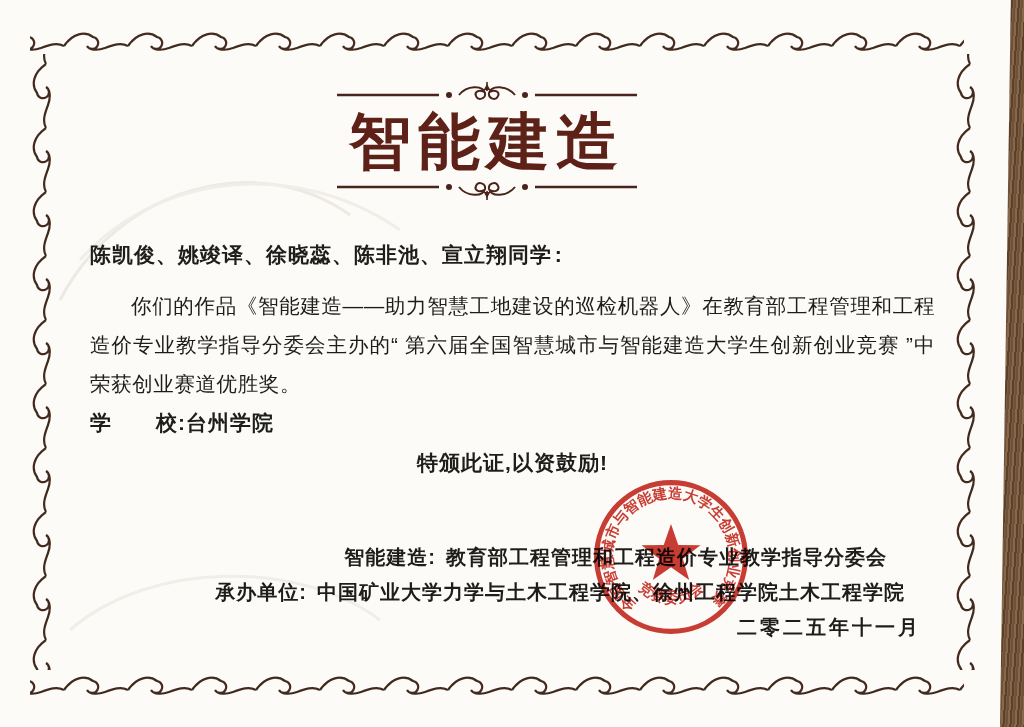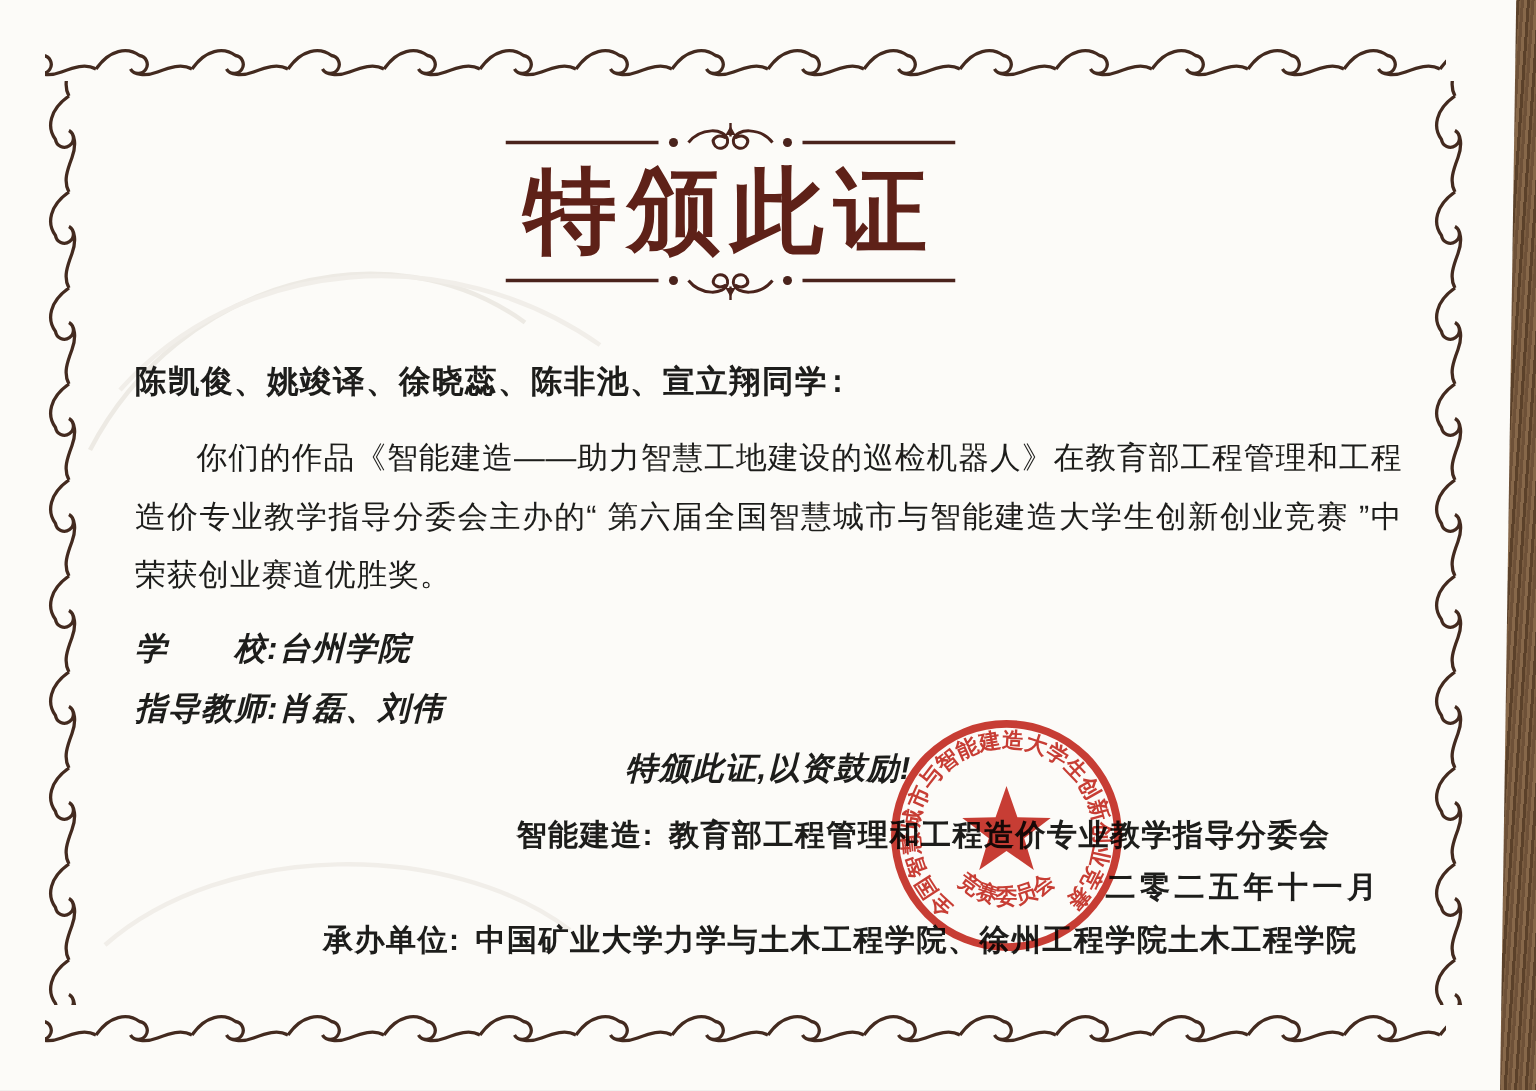--- a/index.html
+++ b/index.html
@@ -28,21 +28,21 @@
   }
   .ornament{display:block; margin:0 auto;}
   .ornament.flip{transform:scaleY(-1);}
 
   .content{position:absolute; left:90px; top:240px; width:845px;}
   .salutation{font-size:21px; font-weight:700; line-height:34px; letter-spacing:1px;font-family:Liberation Mono, monospace;}
   .body-par{
     margin:12px 0 0 0; font-size:20.5px; font-weight:400; line-height:39px;
     text-align:justify; text-indent:2em; letter-spacing:0.6px;
   }
-  .fields{margin-top:10px;font-style:italic;}
+  .fields{margin-top:0;}
   .field-row{font-size:21px; font-weight:700; line-height:40px; letter-spacing:1px;}
   .closing{font-size:21px; font-weight:700; line-height:40px; letter-spacing:1px;text-align:center;}
 
   .footer{position:absolute; left:90px; right:100px; top:540px; text-align:right;}
   .footer .line{font-size:20px; font-weight:700; line-height:35px; letter-spacing:1px;}
   .footer .host{margin-right:37px;}
   .footer .org{margin-right:19px;}
   .footer .date{margin-right:3px; letter-spacing:3px;}
   .footer .gap{display:inline-block; width:10px;}
 
@@ -84,55 +84,52 @@
     <svg class="ornament" width="300" height="24" viewBox="0 0 300 24">
       <line x1="0" y1="13" x2="102" y2="13" stroke="#4a231c" stroke-width="2.4"></line>
       <circle cx="112" cy="13" r="3" fill="#4a231c"></circle>
       <path d="M122,13 C130,3 146,3 148,11 C149,17 141,19 139,14 C137,10 142,7 147,10" fill="none" stroke="#4a231c" stroke-width="2"></path>
       <path d="M178,13 C170,3 154,3 152,11 C151,17 159,19 161,14 C163,10 158,7 153,10" fill="none" stroke="#4a231c" stroke-width="2"></path>
       <path d="M150,2 l3.4,6 h-6.8 z" fill="#4a231c"></path>
       <line x1="150" y1="0" x2="150" y2="9" stroke="#4a231c" stroke-width="1.6"></line>
       <circle cx="188" cy="13" r="3" fill="#4a231c"></circle>
       <line x1="198" y1="13" x2="300" y2="13" stroke="#4a231c" stroke-width="2.4"></line>
     </svg>
-    <h1 class="cert-title">特颁此证</h1>
+    <h1 class="cert-title">智能建造</h1>
     <svg class="ornament flip" width="300" height="24" viewBox="0 0 300 24">
       <line x1="0" y1="13" x2="102" y2="13" stroke="#4a231c" stroke-width="2.4"></line>
       <circle cx="112" cy="13" r="3" fill="#4a231c"></circle>
       <path d="M122,13 C130,3 146,3 148,11 C149,17 141,19 139,14 C137,10 142,7 147,10" fill="none" stroke="#4a231c" stroke-width="2"></path>
       <path d="M178,13 C170,3 154,3 152,11 C151,17 159,19 161,14 C163,10 158,7 153,10" fill="none" stroke="#4a231c" stroke-width="2"></path>
       <path d="M150,2 l3.4,6 h-6.8 z" fill="#4a231c"></path>
       <line x1="150" y1="0" x2="150" y2="9" stroke="#4a231c" stroke-width="1.6"></line>
       <circle cx="188" cy="13" r="3" fill="#4a231c"></circle>
       <line x1="198" y1="13" x2="300" y2="13" stroke="#4a231c" stroke-width="2.4"></line>
     </svg>
   </div>
 
   <div class="content">
     <div class="salutation">陈凯俊、姚竣译、徐晓蕊、陈非池、宣立翔同学:</div>
     <p class="body-par">你们的作品《智能建造——助力智慧工地建设的巡检机器人》在教育部工程管理和工程造价专业教学指导分委会主办的“ 第六届全国智慧城市与智能建造大学生创新创业竞赛 ”中荣获创业赛道优胜奖。</p>
     <div class="fields">
       <div class="field-row">
         <span>学　　校:</span><span>台州学院</span>
       </div>
-      <div class="field-row">
-        <span>指导教师:</span><span>肖磊、刘伟</span>
-      </div>
       <div class="closing">特颁此证,以资鼓励!</div>
     </div>
   </div>
 
   <div class="footer">
     <div class="line host">
       <span>智能建造:</span><span class="gap"></span><span>教育部工程管理和工程造价专业教学指导分委会</span>
     </div>
-    <div class="line date">二零二五年十一月</div>
     <div class="line org">
       <span>承办单位:</span><span class="gap"></span><span>中国矿业大学力学与土木工程学院、徐州工程学院土木工程学院</span>
     </div>
+    <div class="line date">二零二五年十一月</div>
   </div>
 
   <svg class="seal" viewBox="0 0 180 180">
     <circle class="ink" cx="90" cy="90" r="72" fill="none" stroke-width="5"></circle>
     <path id="sealTop" d="M61.5,139.4 A57,57 0 1 1 118.5,139.4" fill="none"></path>
     <text class="sealtxt" font-size="14" letter-spacing="0">
       <textPath href="#sealTop" startOffset="6">全国智慧城市与智能建造大学生创新创业竞赛</textPath>
     </text>
     <path id="sealBot" d="M57.8,120 A44,44 0 0 0 122.2,120" fill="none"></path>
     <text class="sealtxt" font-size="14">

